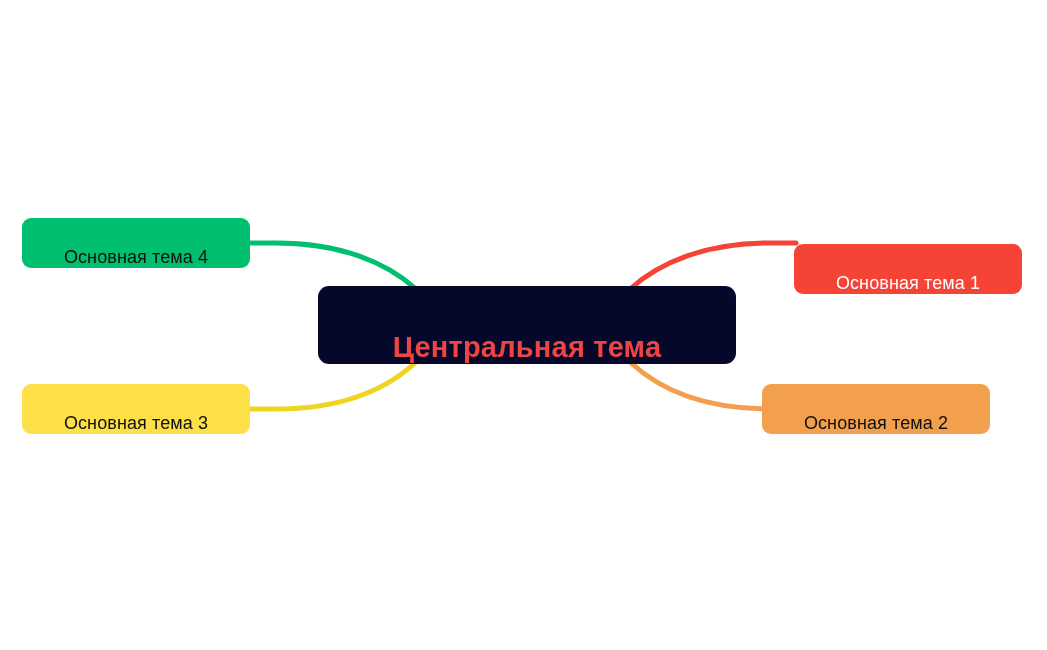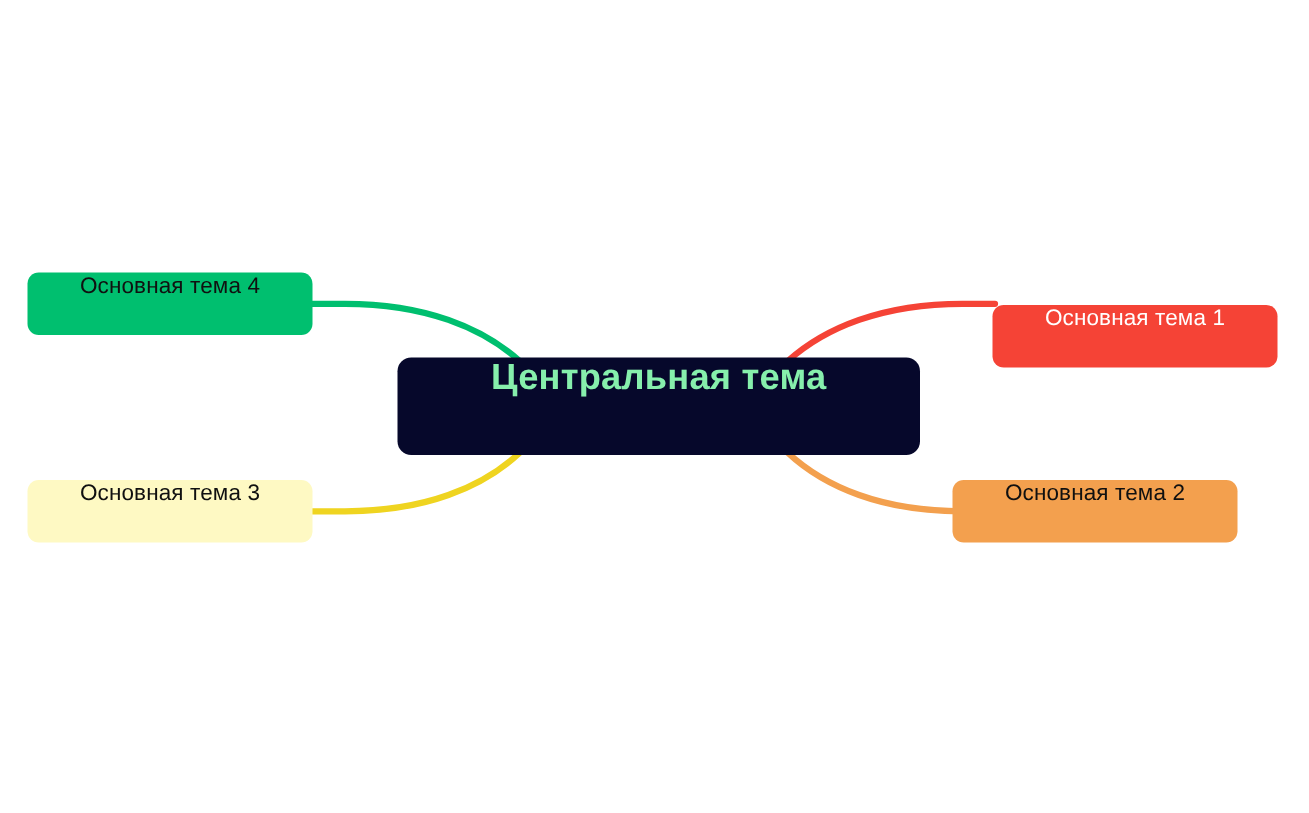--- a/index.html
+++ b/index.html
@@ -28,21 +28,21 @@
     width: 1047px;
     height: 650px;
     z-index: 1;
   }
 
   .node {
     position: absolute;
     z-index: 2;
     box-sizing: border-box;
     display: flex;
-    align-items: flex-start;
+    align-items: flex-end;
     justify-content: center;
     white-space: nowrap;
   }
 
   
   .node-central {
     left: 318px;
     top: 286px;
     width: 418px;
     height: 78px;
@@ -86,33 +86,33 @@
 
 <div id="mindmap">
 
   <svg id="connectors" viewBox="0 0 1047 650">
     <path fill="none" stroke="#F54336" stroke-width="5" stroke-linecap="round" d="M 796 243 L 770 243 C 706 243 660 262 630 289"></path>
     <path fill="none" stroke="#F3A04E" stroke-width="5" stroke-linecap="round" d="M 796 409 L 770 409 C 706 409 660 390 630 362"></path>
     <path fill="none" stroke="#EFD420" stroke-width="5" stroke-linecap="round" d="M 250 409 L 276 409 C 340 409 386 390 416 362"></path>
     <path fill="none" stroke="#00BF6F" stroke-width="5" stroke-linecap="round" d="M 250 243 L 276 243 C 340 243 386 262 416 289"></path>
   </svg>
 
-  <div class="node node-central" style="background: rgb(6, 8, 43); color: #86efac;">
+  <div class="node node-central" style="background: rgb(6, 8, 43); color: #ef4444;">
     <span>Центральная тема</span>
   </div>
 
   <div class="node node-branch node-topright" style="background: rgb(245, 67, 54); color: rgb(255, 255, 255); margin-top: 26px;">
     <span>Основная тема 1</span>
   </div>
 
   <div class="node node-branch node-bottomright" style="background: rgb(243, 160, 78); color: rgb(16, 16, 16);">
     <span>Основная тема 2</span>
   </div>
 
-  <div class="node node-branch node-bottomleft" style="background: #fef9c3; color: rgb(16, 16, 16);">
+  <div class="node node-branch node-bottomleft" style="background: #fde047; color: rgb(16, 16, 16);">
     <span>Основная тема 3</span>
   </div>
 
   <div class="node node-branch node-topleft" style="background: rgb(0, 191, 111); color: rgb(16, 16, 16);">
     <span>Основная тема 4</span>
   </div>
 
 </div>
 
 </body></html>

